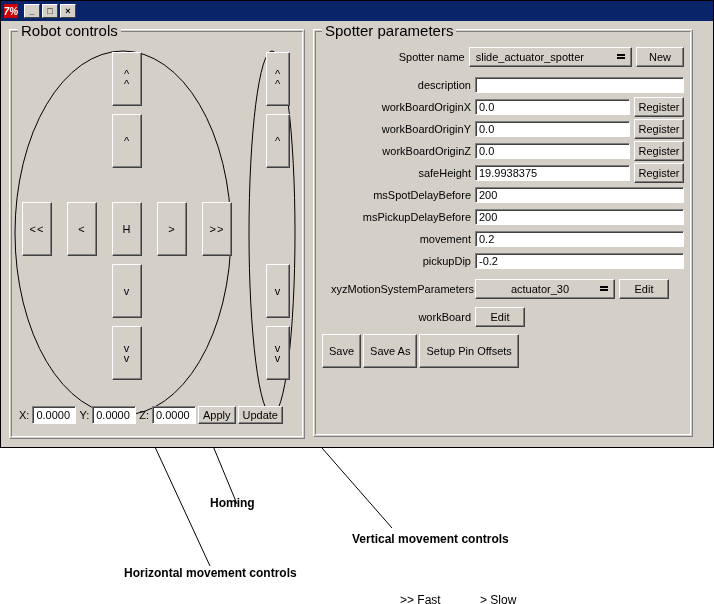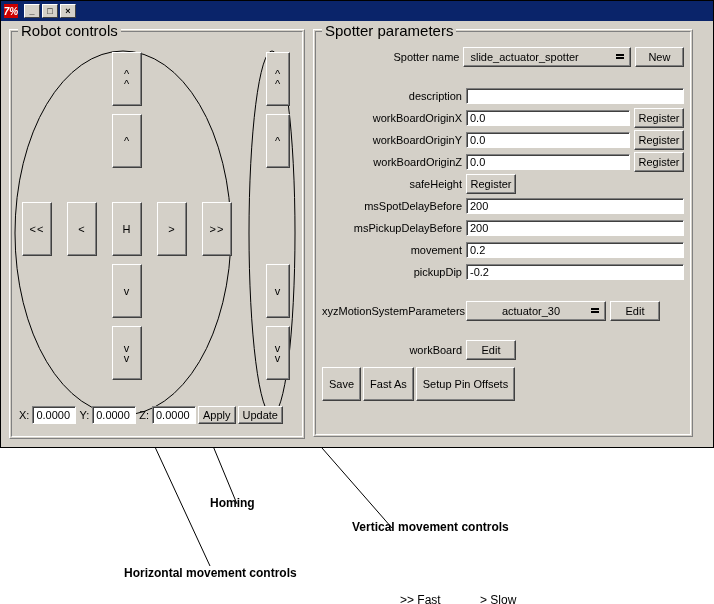--- a/index.html
+++ b/index.html
@@ -124,21 +124,21 @@
     gap: 2px;
     margin-top: 4px;
     font-size: 11px;
   }
   .coord-row .lbl { margin: 0 1px 0 1px; }
   .coord-row input { width: 44px; height: 18px; }
   .coord-row .btn3d { height: 18px; padding: 0 4px; }
 
   
   .spotter-box { width: 380px; height: 408px; padding-top: 14px; }
-  .params { display: flex; flex-direction: column; gap: 17px; margin-top: 2px; }
+  .params { display: flex; flex-direction: column; gap: 6px; margin-top: 2px; margin-left: 9px; }
   .prow { display: flex; align-items: center; gap: 4px; height: 22px; }
   .prow .plabel { width: 140px; text-align: right; }
   .prow input.val { flex: 1; height: 16px; }
   .prow .btn3d.reg { width: 50px; height: 20px; }
   .prow .dd { width: 140px; height: 20px; padding: 0 16px 0 6px; position: relative; justify-content: center; }
   .prow .dd::after {
     content: "";
     position: absolute;
     right: 6px; top: 6px;
     width: 8px; height: 2px;
@@ -249,20 +249,21 @@
               <input class="input3d val" value="0.0" style="">
               <span class="btn3d reg">Register</span>
             </div>
             <div class="prow">
               <span class="plabel">workBoardOriginZ</span>
               <input class="input3d val" value="0.0" style="">
               <span class="btn3d reg">Register</span>
             </div>
             <div class="prow">
               <span class="plabel">safeHeight</span>
+              <input class="input3d val" value="19.9938375" style="">
               <span class="btn3d reg">Register</span>
             </div>
             <div class="prow">
               <span class="plabel">msSpotDelayBefore</span>
               <input class="input3d val" value="200" style="">
             </div>
             <div class="prow">
               <span class="plabel">msPickupDelayBefore</span>
               <input class="input3d val" value="200" style="">
             </div>
@@ -282,35 +283,35 @@
           <span class="btn3d reg">Edit</span>
         </div>
         <div class="prow">
           <span class="plabel">workBoard</span>
           <span class="btn3d reg">Edit</span>
         </div>
       </div>
 
       <div class="bottom-btns">
         <span class="btn3d">Save</span>
-        <span class="btn3d">Fast As</span>
+        <span class="btn3d">Save As</span>
         <span class="btn3d">Setup Pin Offsets</span>
       </div>
     </div>
 
   </div>
 </div>
 
 <div class="annot">
   <svg class="overlay" width="714" height="160">
 
     <line x1="237" y1="56" x2="127" y2="-210" stroke="#000" stroke-width="1"></line>
 
     <line x1="392" y1="80" x2="287" y2="-40" stroke="#000" stroke-width="1"></line>
 
     <line x1="210" y1="118" x2="137" y2="-40" stroke="#000" stroke-width="1"></line>
   </svg>
   <span class="label" style="left:210px; top:48px;">Homing</span>
-  <span class="label" style="left:352px; top:72px;">Vertical movement controls</span>
+  <span class="label" style="left:352px; top:84px;">Vertical movement controls</span>
   <span class="label" style="left:124px; top:118px;">Horizontal movement controls</span>
   <span class="label" style="left:400px; top:145px; font-weight:normal;">&gt;&gt; Fast</span>
   <span class="label" style="left:480px; top:145px; font-weight:normal;">&gt; Slow</span>
 </div>
 
 </body></html>

